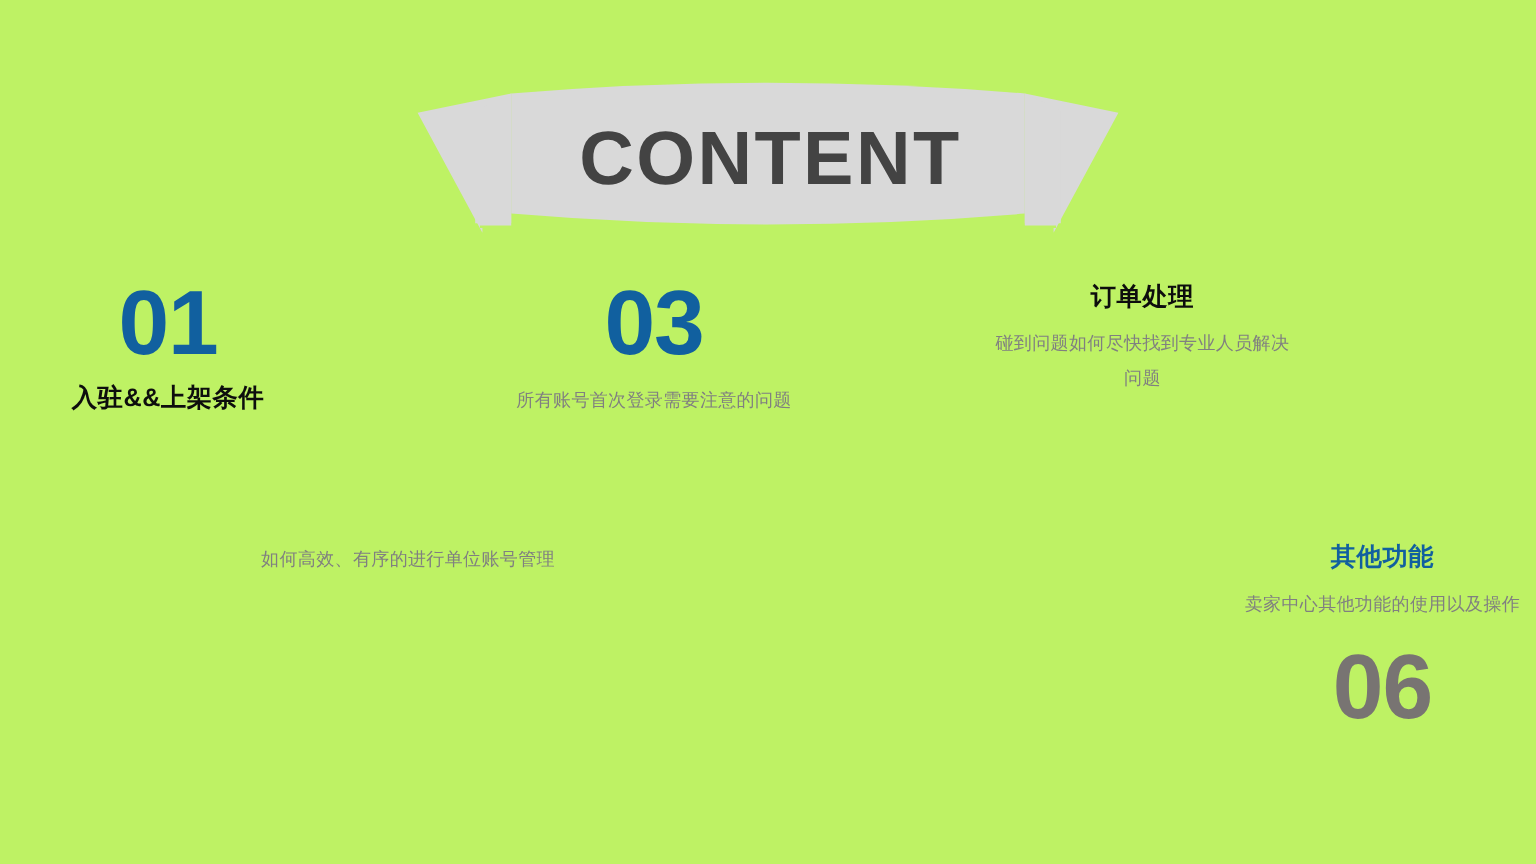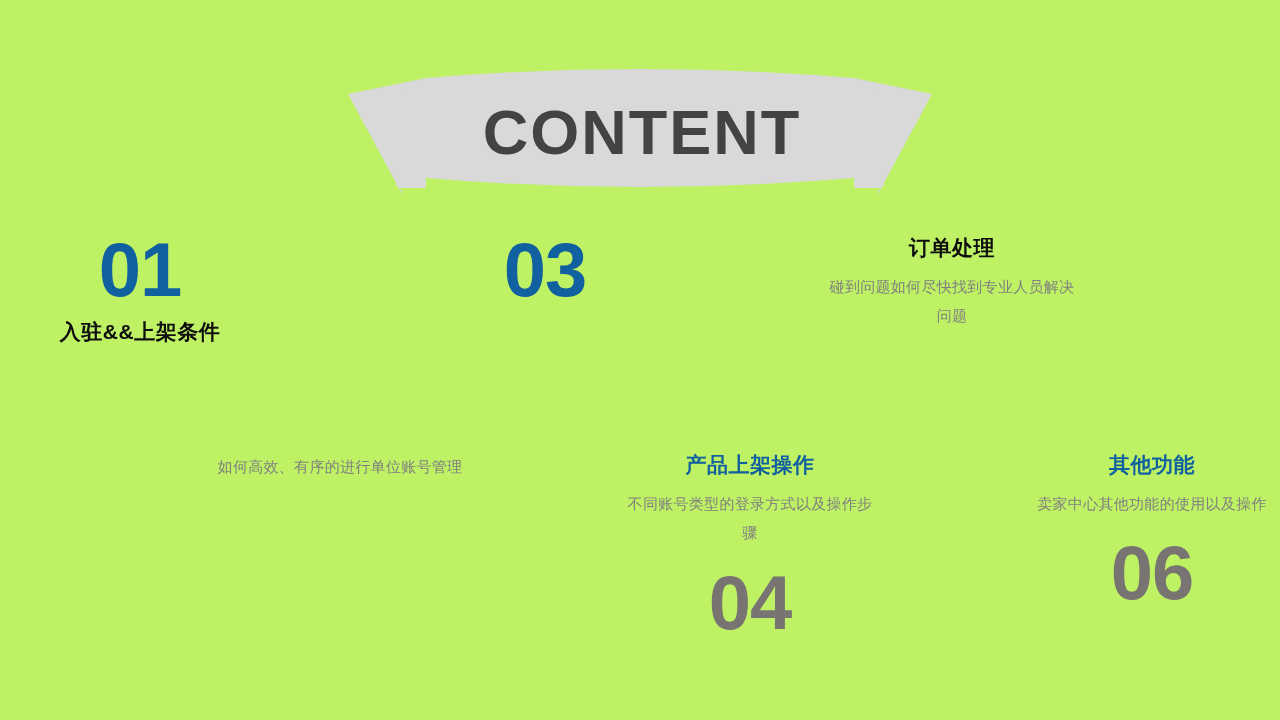--- a/index.html
+++ b/index.html
@@ -134,27 +134,23 @@
     <div class="num num-blue">01</div>
     <div class="title title-black">入驻&amp;&amp;上架条件</div>
   </div>
 
   <div class="item item-bot col2">
     <div class="desc">如何高效、有序的进行单位账号管理</div>
   </div>
 
   <div class="item item-top col3">
     <div class="num num-blue">03</div>
+    <div class="desc">所有账号首次登录需要注意的问题</div>
   </div>
 
-  <div class="item item-bot col4">
-    <div class="title title-blue">产品上架操作</div>
-    <div class="desc">不同账号类型的登录方式以及操作步骤</div>
-    <div class="num num-gray">04</div>
-  </div>
 
   <div class="item item-top col5">
     <div class="title title-black">订单处理</div>
     <div class="desc">碰到问题如何尽快找到专业人员解决问题</div>
   </div>
 
   <div class="item item-bot col6">
     <div class="title title-blue">其他功能</div>
     <div class="desc">卖家中心其他功能的使用以及操作</div>
     <div class="num num-gray">06</div>

